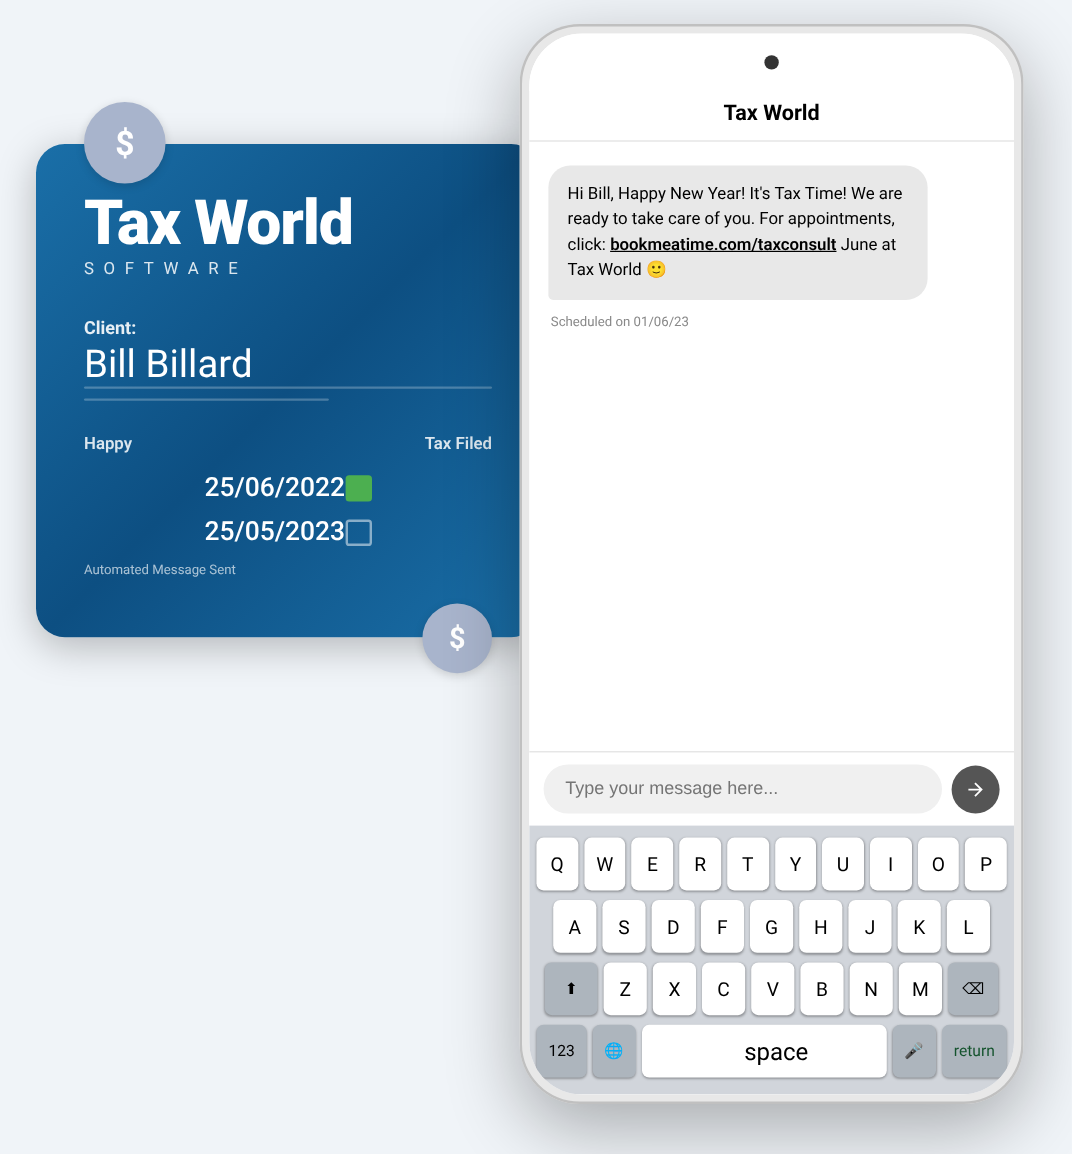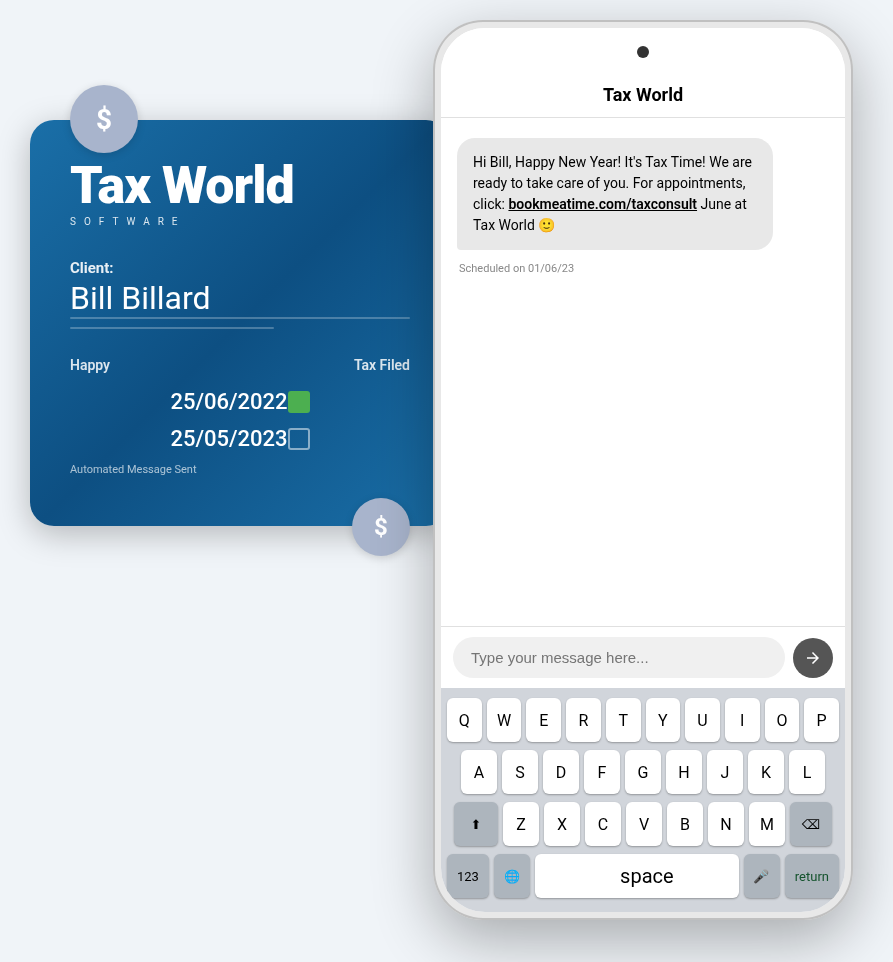--- a/index.html
+++ b/index.html
@@ -71,21 +71,21 @@
 
     .card-title {
       font-size: 52px;
       font-weight: 900;
       letter-spacing: -1px;
       line-height: 1;
       margin-bottom: 4px;
     }
 
     .card-subtitle {
-      font-size: 10px;
+      font-size: 14px;
       letter-spacing: 8px;
       color: rgba(255,255,255,0.85);
       margin-bottom: 32px;
     }
 
     .card-client-label {
       font-size: 15px;
       font-weight: 700;
       color: rgba(255,255,255,0.9);
       margin-bottom: 2px;

